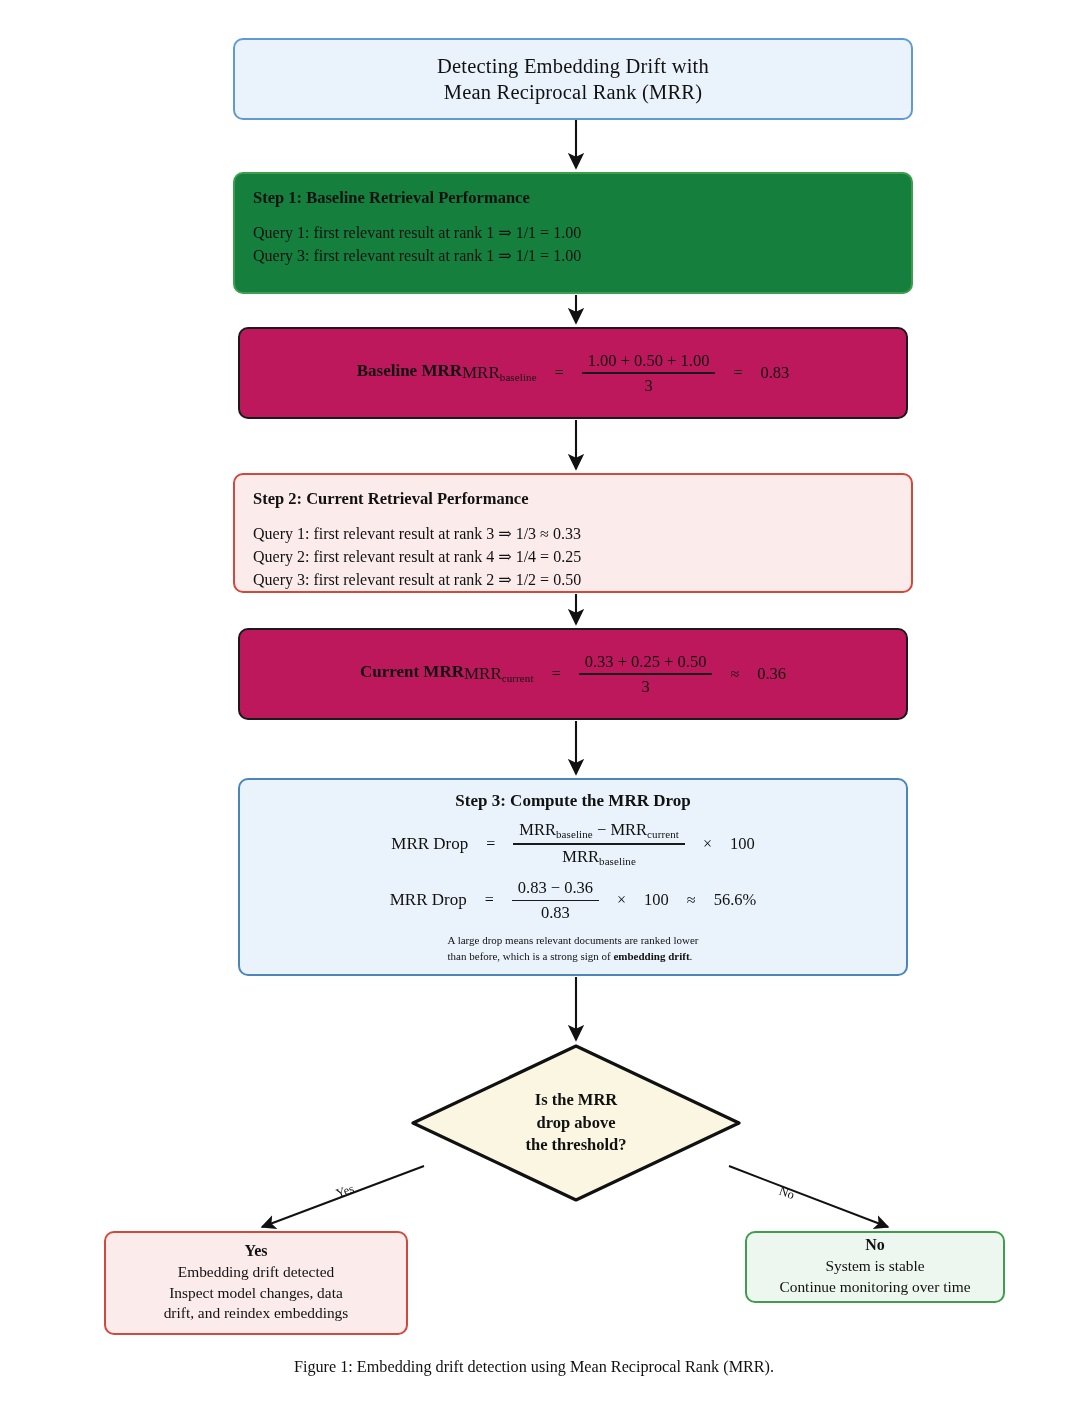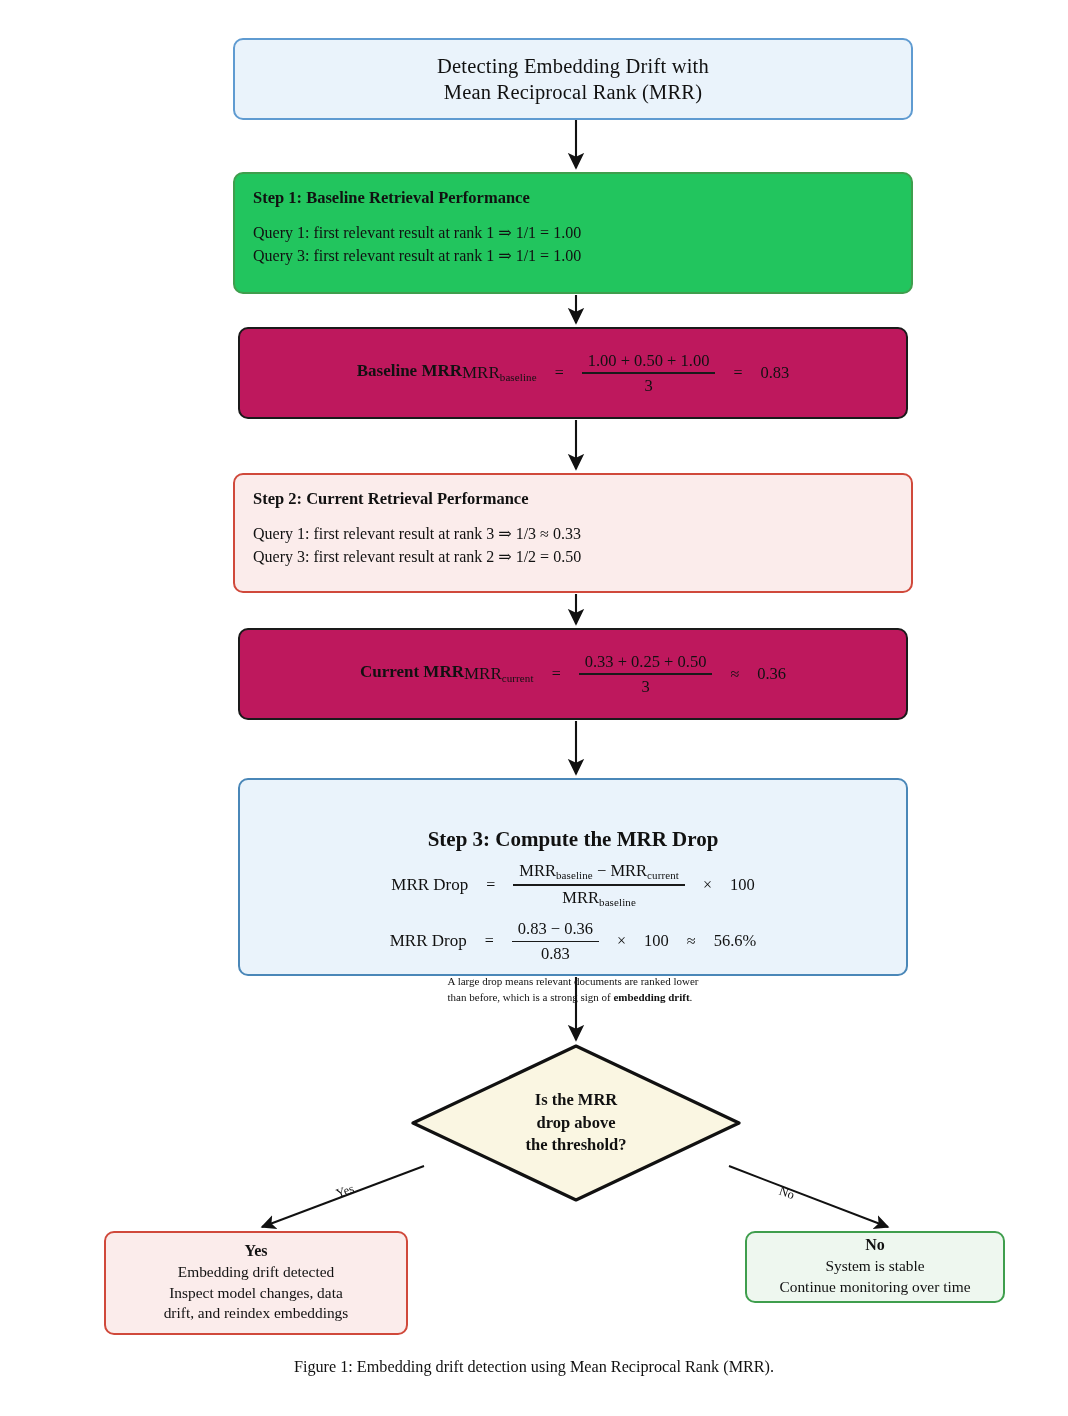--- a/index.html
+++ b/index.html
@@ -58,21 +58,21 @@
 
   
   .step-box {
     padding: 14px 18px 12px 18px;
   }
   .step-green {
     left: 233px;
     top: 172px;
     width: 680px;
     height: 122px;
-    background: #22c55e;
+    background: #15803d;
     border: 2.2px solid #3f9e4d;
   }
   .step-red {
     left: 233px;
     top: 473px;
     width: 680px;
     height: 120px;
     background: #fbeceb;
     border: 2.2px solid #d0493b;
   }
@@ -155,23 +155,22 @@
     background: #eaf3fb;
     border: 2.4px solid #4a87b8;
     display: flex;
     flex-direction: column;
     align-items: center;
     justify-content: flex-start;
     padding-top: 11px;
   }
   .step3-title {
     font-weight: bold;
-    font-size: 21px;
+    font-size: 17px;
     margin-bottom: 9px;
-    margin-top: 36px;
   }
   .step3 .eq { margin-bottom: 10px; }
   .step3-note {
     font-size: 11px;
     line-height: 1.45;
     margin-top: 0;
   }
   .step3-note b { font-weight: bold; }
 
   
@@ -304,20 +303,21 @@
         <span class="den">3</span>
       </span>
       <span class="op">=</span>
       <span class="res">0.83</span>
     </div>
   </div>
 
   <div class="node step-box step-red">
     <div class="step-heading">Step 2: Current Retrieval Performance</div>
     <div class="step-line">Query 1: first relevant result at rank 3 ⇒ 1/3 ≈ 0.33</div>
+    <div class="step-line">Query 2: first relevant result at rank 4 ⇒ 1/4 = 0.25</div>
     <div class="step-line">Query 3: first relevant result at rank 2 ⇒ 1/2 = 0.50</div>
   </div>
 
   <div class="node mrr-box mrr-current">
     <div class="mrr-title">Current MRR</div>
     <div class="eq">
       <span class="lhs"><span>MRR</span><span class="sub">current</span></span>
       <span class="op">=</span>
       <span class="frac">
         <span class="num">0.33 + 0.25 + 0.50</span>

